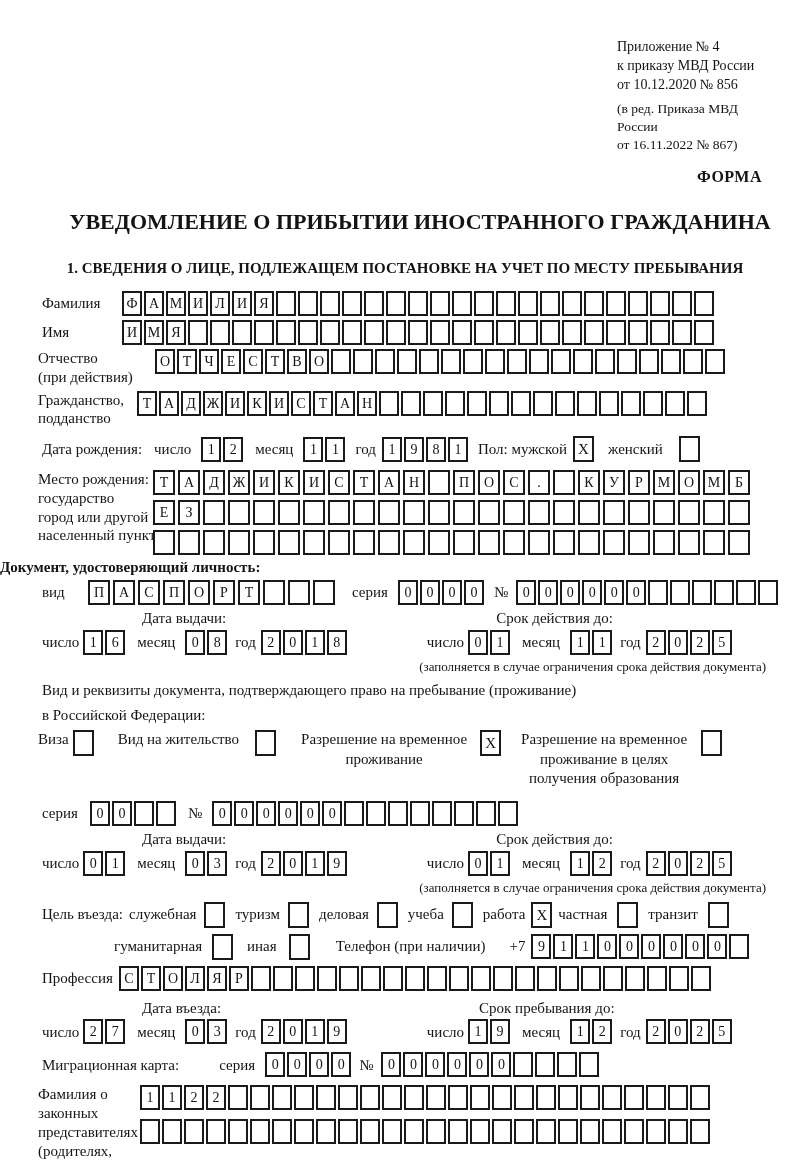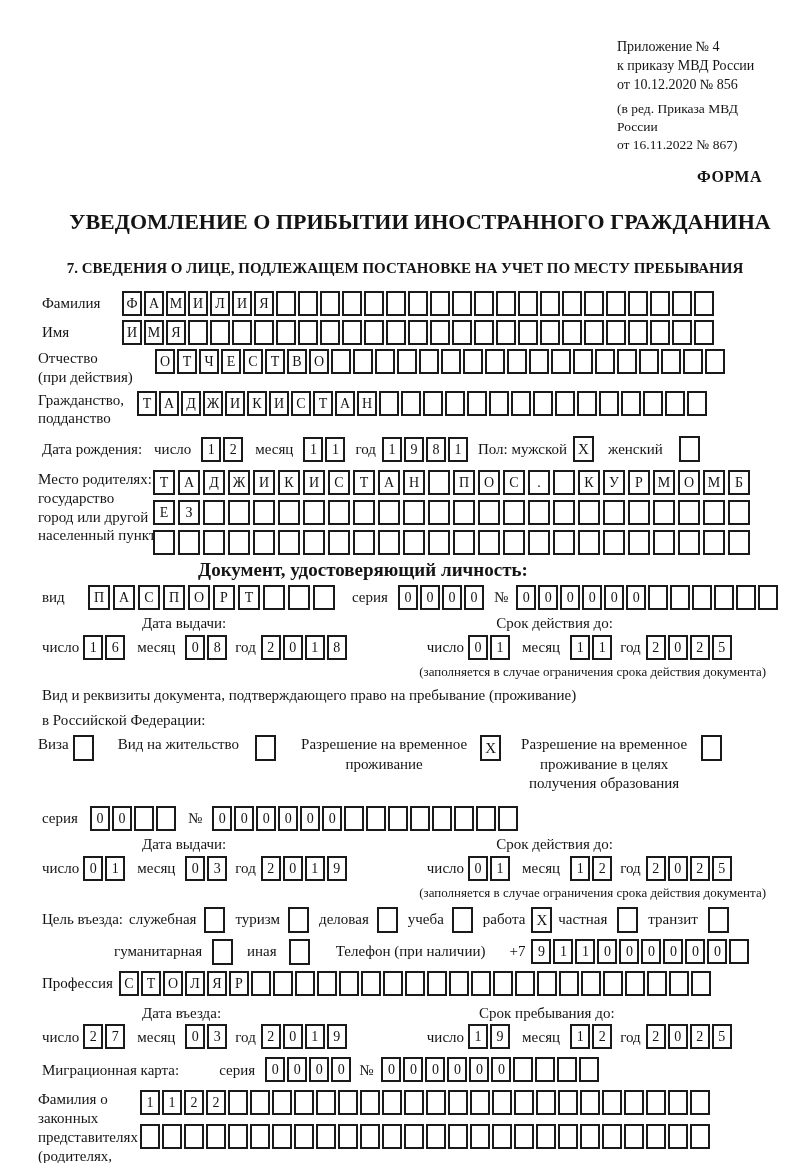--- a/index.html
+++ b/index.html
@@ -21,21 +21,21 @@
   .cb{
     box-sizing:border-box;flex:none;display:inline-block;width:21px;height:26px;
     border:2px solid #1a1a1a;text-align:center;font-size:15px;line-height:22px;background:#fff;
   }
   .labelcol{flex:none;display:flex;flex-direction:column;}
   .hdr{margin:38px 35px 0 617px;font-size:14px;line-height:1.35;}
   .form-word{margin:14px 38px 0 0;text-align:right;font-size:16px;font-weight:bold;letter-spacing:.5px;}
   .title{margin:20px 20px 0 60px;text-align:center;font-size:22px;font-weight:bold;line-height:1.45;}
   .blank{display:inline-block;width:60px;border-bottom:2px solid #1a1a1a;height:14px;margin-left:10px;}
   .sect{margin:22px 20px 14px 30px;text-align:center;font-size:15px;font-weight:bold;}
-  .doc-head{text-align:center;font-weight:bold;font-size:19px;margin:4px 90px 4px 16px;}
+  .doc-head{text-align:left;font-weight:bold;font-size:15px;margin:4px 90px 4px 0;}
   .note-r{text-align:right;margin:0 34px 6px 0;font-size:13px;}
   .center-opt{text-align:center;font-size:15px;line-height:1.3;flex:none;}
 </style>
 </head>
 <body>
 
 <div class="page">
 
   <div class="hdr">
     <div>Приложение № 4</div>
@@ -43,21 +43,21 @@
     <div>от 10.12.2020 № 856</div>
     <div style="margin-top:5px;font-size:13.5px">(в ред. Приказа МВД России</div>
     <div style="font-size:13.5px">от 16.11.2022 № 867)</div>
   </div>
   <div class="form-word">ФОРМА</div>
 
   <div class="title">
     <div>УВЕДОМЛЕНИЕ О ПРИБЫТИИ ИНОСТРАННОГО ГРАЖДАНИНА</div>
   </div>
 
-  <div class="sect">7. СВЕДЕНИЯ О ЛИЦЕ, ПОДЛЕЖАЩЕМ ПОСТАНОВКЕ НА УЧЕТ ПО МЕСТУ ПРЕБЫВАНИЯ</div>
+  <div class="sect">1. СВЕДЕНИЯ О ЛИЦЕ, ПОДЛЕЖАЩЕМ ПОСТАНОВКЕ НА УЧЕТ ПО МЕСТУ ПРЕБЫВАНИЯ</div>
 
   <div class="row">
     <span class="lbl" style="width:80px">Фамилия</span>
     <div class="boxes">
         <span class="cell">Ф</span>
         <span class="cell">А</span>
         <span class="cell">М</span>
         <span class="cell">И</span>
         <span class="cell">Л</span>
         <span class="cell">И</span>
@@ -208,21 +208,21 @@
         <span class="cell">1</span>
       </div>
     <span class="lbl" style="margin-left:8px">Пол: мужской</span>
     <span class="cb" style="margin-left:6px">X</span>
     <span class="lbl" style="margin-left:14px">женский</span>
     <span class="cb" style="margin-left:16px"></span>
   </div>
 
   <div class="row-top wide" style="margin-top:8px">
     <div class="labelcol lbl" style="width:115px">
-      <span>Место родителях:</span>
+      <span>Место рождения:</span>
       <span>государство</span>
       <span>город или другой</span>
       <span>населенный пункт</span>
     </div>
     <div class="labelcol">
       <div class="boxes" style="margin-bottom:5px">
           <span class="cell">Т</span>
           <span class="cell">А</span>
           <span class="cell">Д</span>
           <span class="cell">Ж</span>

